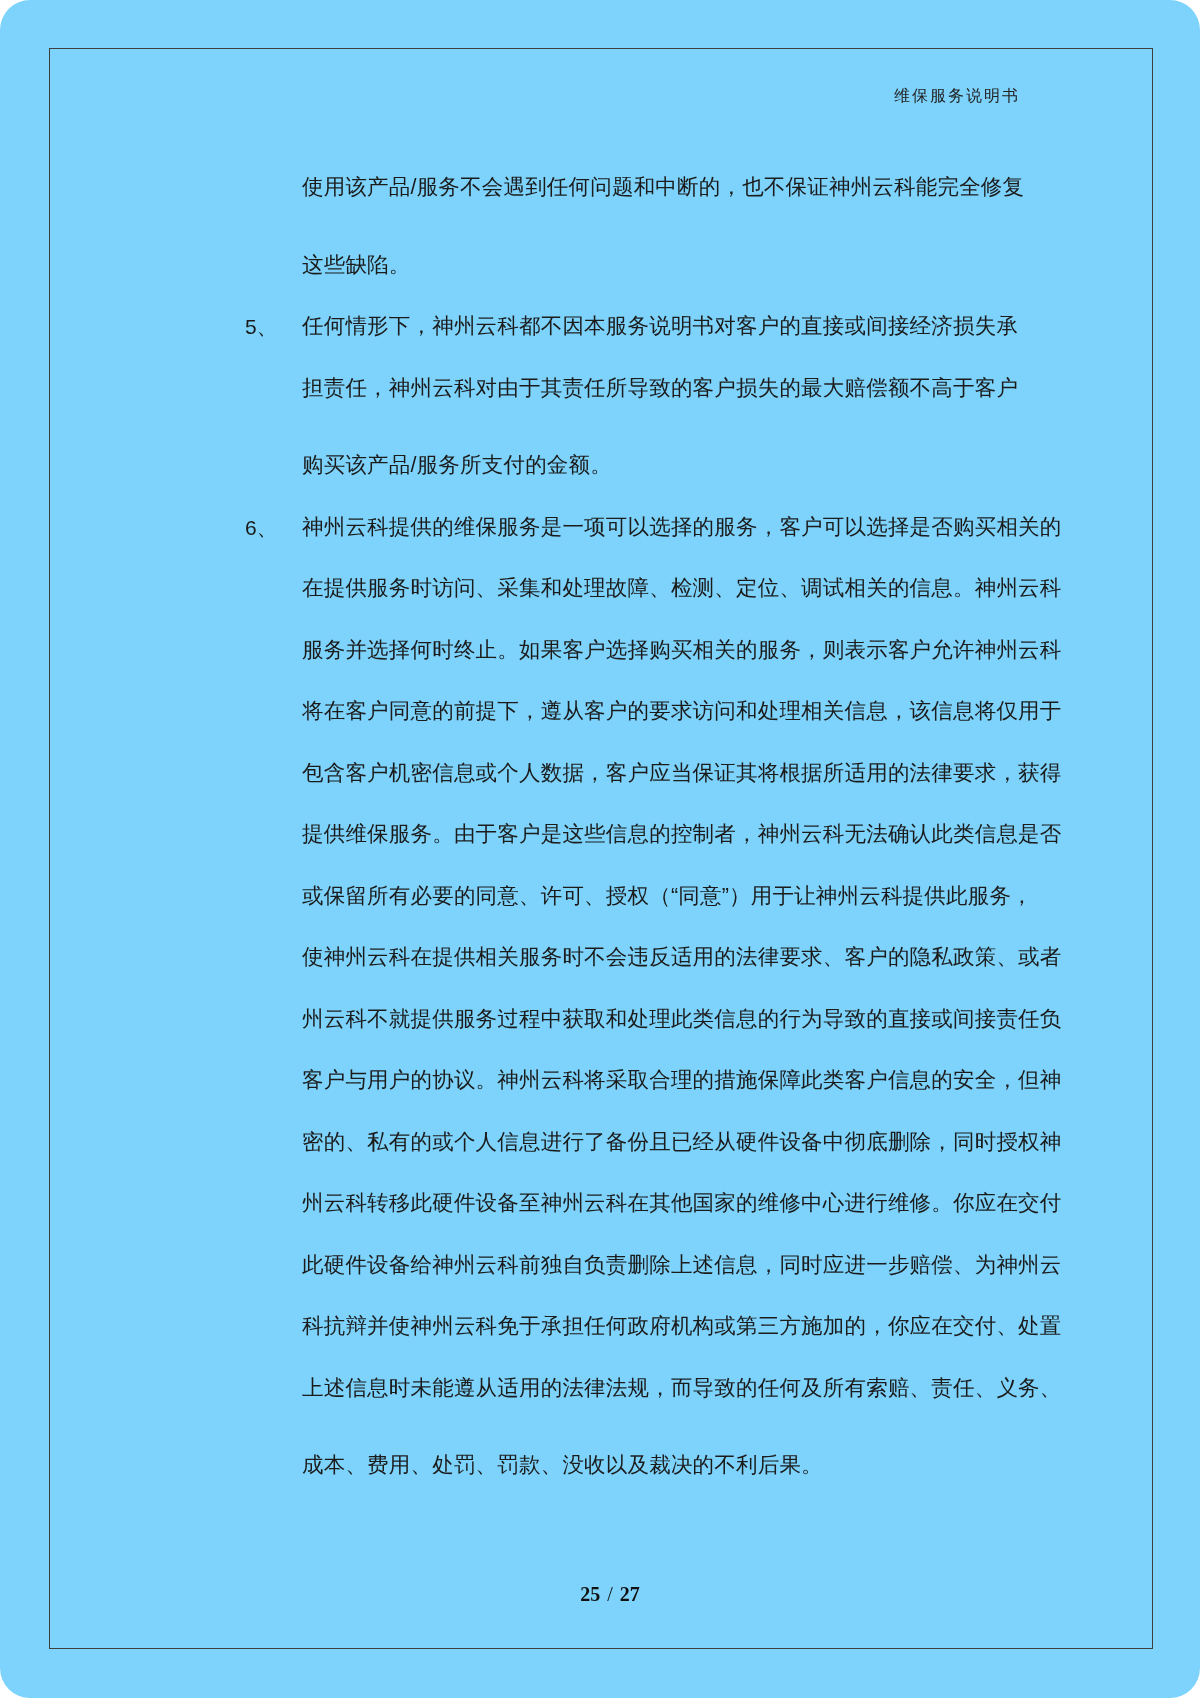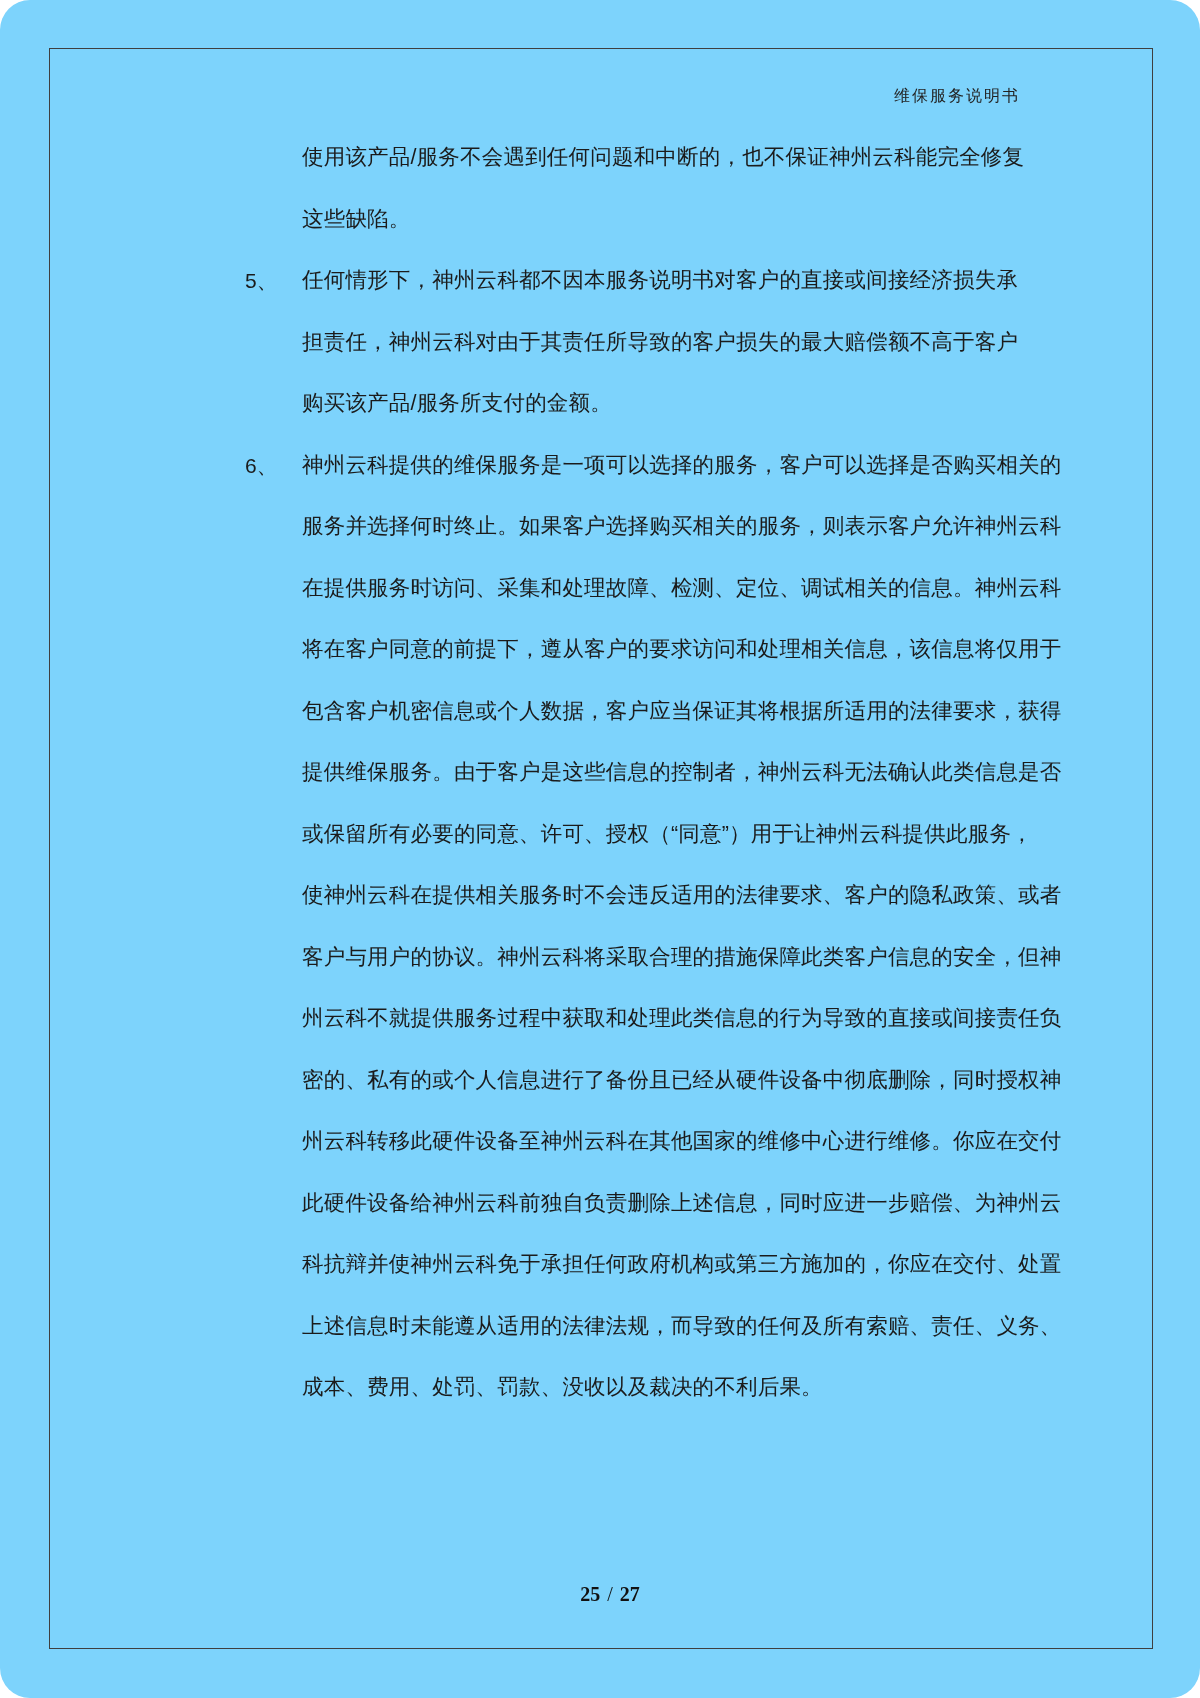--- a/index.html
+++ b/index.html
@@ -32,21 +32,21 @@
     right: 180px;
     font-family: "Liberation Serif", serif;
     font-size: 16px;
     letter-spacing: 2px;
     color: #222222;
     white-space: nowrap;
   }
   .content {
     position: absolute;
     left: 302px;
-    top: 144px;
+    top: 174px;
     width: 634px;
   }
   .para {
     position: relative;
   }
   .num {
     position: absolute;
     left: -57px;
     top: 0;
     height: 61.5px;
@@ -62,20 +62,21 @@
     color: #1b1b1b;
     text-align: justify;
     text-align-last: justify;
     text-justify: inter-character;
     white-space: nowrap;
     overflow: visible;
   }
   .line.final {
     text-align: left;
     text-align-last: left;
+    margin-top: 16px;
   }
   .footer {
     position: absolute;
     left: 10px;
     top: 1583px;
     width: 1200px;
     text-align: center;
     font-family: "Liberation Serif", serif;
     font-size: 20px;
     color: #111111;
@@ -110,29 +111,29 @@
           <div class="line">任何情形下，神州云科都不因本服务说明书对客户的直接或间接经济损失承</div>
           <div class="line">担责任，神州云科对由于其责任所导致的客户损失的最大赔偿额不高于客户</div>
           <div class="line final">购买该产品/服务所支付的金额。</div>
         </div>
     </div>
 
     <div class="para numbered">
       <span class="num">6、</span>
       <div>
           <div class="line">神州云科提供的维保服务是一项可以选择的服务，客户可以选择是否购买相关的</div>
+          <div class="line">在提供服务时访问、采集和处理故障、检测、定位、调试相关的信息。神州云科</div>
           <div class="line">服务并选择何时终止。如果客户选择购买相关的服务，则表示客户允许神州云科</div>
-          <div class="line">在提供服务时访问、采集和处理故障、检测、定位、调试相关的信息。神州云科</div>
           <div class="line">将在客户同意的前提下，遵从客户的要求访问和处理相关信息，该信息将仅用于</div>
           <div class="line">包含客户机密信息或个人数据，客户应当保证其将根据所适用的法律要求，获得</div>
           <div class="line">提供维保服务。由于客户是这些信息的控制者，神州云科无法确认此类信息是否</div>
           <div class="line">或保留所有必要的同意、许可、授权（“同意”）用于让神州云科提供此服务，</div>
           <div class="line">使神州云科在提供相关服务时不会违反适用的法律要求、客户的隐私政策、或者</div>
+          <div class="line">州云科不就提供服务过程中获取和处理此类信息的行为导致的直接或间接责任负</div>
           <div class="line">客户与用户的协议。神州云科将采取合理的措施保障此类客户信息的安全，但神</div>
-          <div class="line">州云科不就提供服务过程中获取和处理此类信息的行为导致的直接或间接责任负</div>
           <div class="line">密的、私有的或个人信息进行了备份且已经从硬件设备中彻底删除，同时授权神</div>
           <div class="line">州云科转移此硬件设备至神州云科在其他国家的维修中心进行维修。你应在交付</div>
           <div class="line">此硬件设备给神州云科前独自负责删除上述信息，同时应进一步赔偿、为神州云</div>
           <div class="line">科抗辩并使神州云科免于承担任何政府机构或第三方施加的，你应在交付、处置</div>
           <div class="line">上述信息时未能遵从适用的法律法规，而导致的任何及所有索赔、责任、义务、</div>
           <div class="line final">成本、费用、处罚、罚款、没收以及裁决的不利后果。</div>
         </div>
     </div>
 
   </div>

